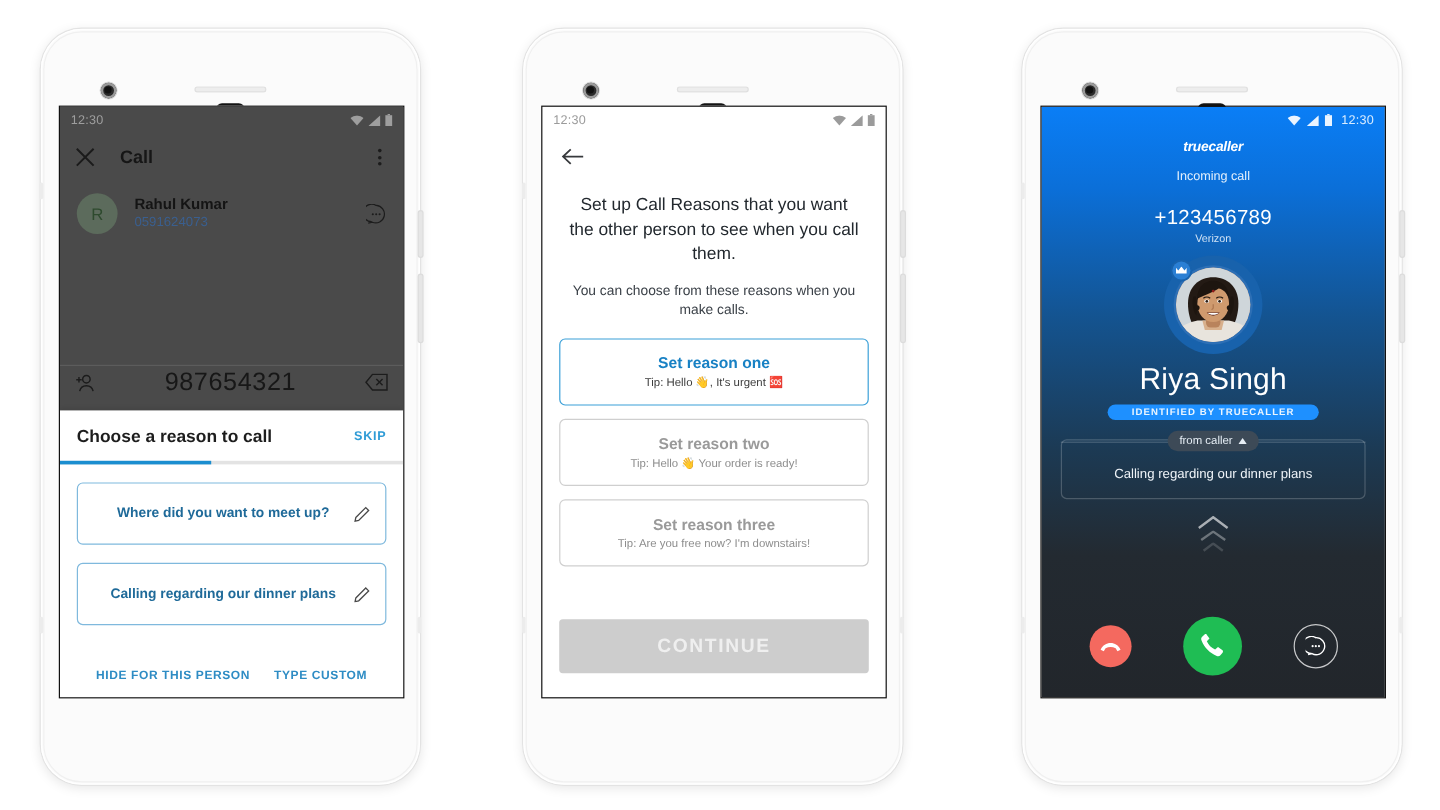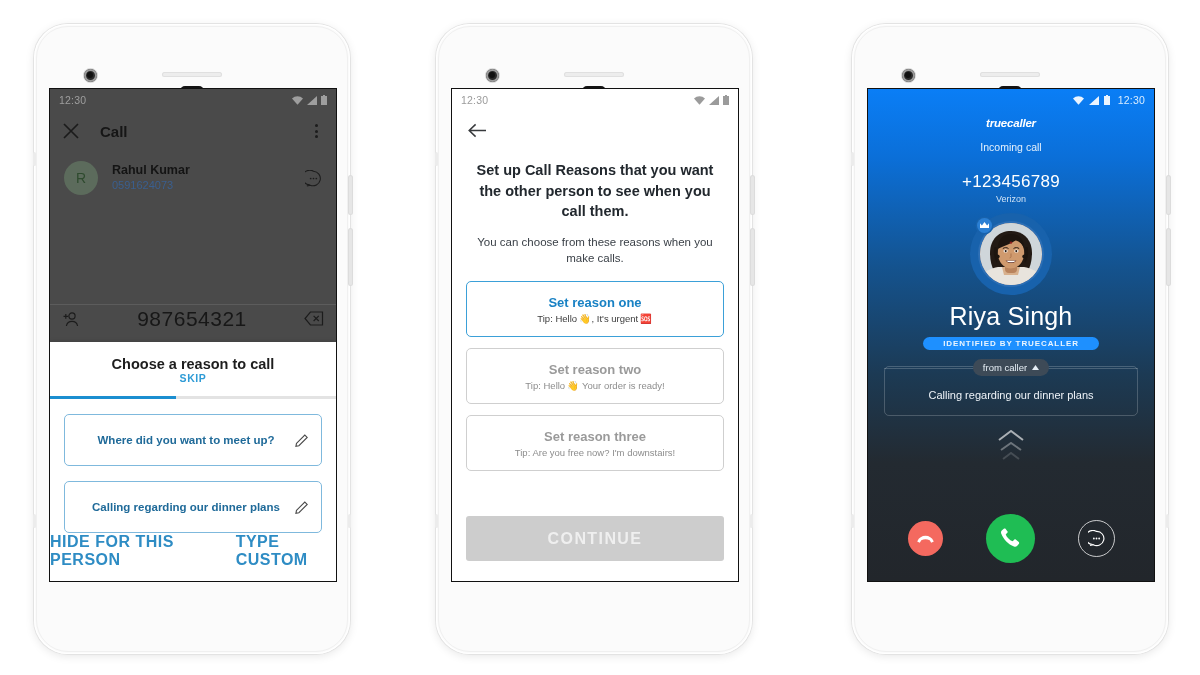--- a/index.html
+++ b/index.html
@@ -104,45 +104,44 @@
   }
   .p1-dialnum{flex:1;text-align:center;font-size:21px;color:#171717;letter-spacing:.5px;}
 
   .p1-sheet{
     position:absolute;left:0;right:0;bottom:0;top:253px;background:#fff;
     box-shadow:0 -1px 4px rgba(0,0,0,.12);
   }
   .p1-sheet-head{
     display:flex;align-items:center;justify-content:space-between;
     padding:14px 14px 12px 14px;
-    flex-direction:column;
   }
   .p1-sheet-title{font-size:14.5px;font-weight:600;color:#1d1d1d;}
   .p1-skip{font-size:10.5px;font-weight:700;letter-spacing:.6px;color:#2e9bd6;}
   .p1-progress{height:3px;background:#e3e3e3;position:relative;}
   .p1-progress i{position:absolute;left:0;top:0;height:3px;width:44%;background:#1b8ed0;display:block;}
 
   .p1-card{
     margin:15px 14px 0 14px;border:1px solid #7fb9dd;border-radius:5px;
     height:52px;display:flex;align-items:center;padding:0 12px;box-sizing:border-box;
   }
   .p1-card-text{flex:1;text-align:center;font-size:11.5px;font-weight:600;color:#1f6a99;}
   .p1-pencil{width:14px;height:14px;}
 
   .p1-actions{
     position:absolute;left:0;right:0;bottom:12px;
     display:flex;justify-content:center;gap:20px;
   }
-  .p1-action{font-size:16px;font-weight:700;letter-spacing:.5px;color:#2e8cc4;}
+  .p1-action{font-size:10px;font-weight:700;letter-spacing:.5px;color:#2e8cc4;}
 
   
   .p2-status{color:#9b9b9b;}
   .p2-back{padding:12px 0 0 16px;}
   .p2-head{padding:18px 22px 0 22px;text-align:center;}
-  .p2-h1{font-size:14.5px;font-weight:700;color:#22282e;line-height:1.42;}
+  .p2-h1{font-size:14.5px;font-weight:400;color:#22282e;line-height:1.42;}
   .p2-sub{font-size:11.5px;color:#3b4148;line-height:1.45;margin-top:12px;}
 
   .p2-card{
     margin:11px 14px 0 14px;border:1px solid #cfcfcf;border-radius:5px;
     height:56px;display:flex;flex-direction:column;align-items:center;justify-content:center;
     box-sizing:border-box;
   }
   .p2-card.active{border-color:#3ba0d8;}
   .p2-card-title{font-size:13px;font-weight:700;color:#9a9a9a;}
   .p2-card.active .p2-card-title{color:#1881c4;}

